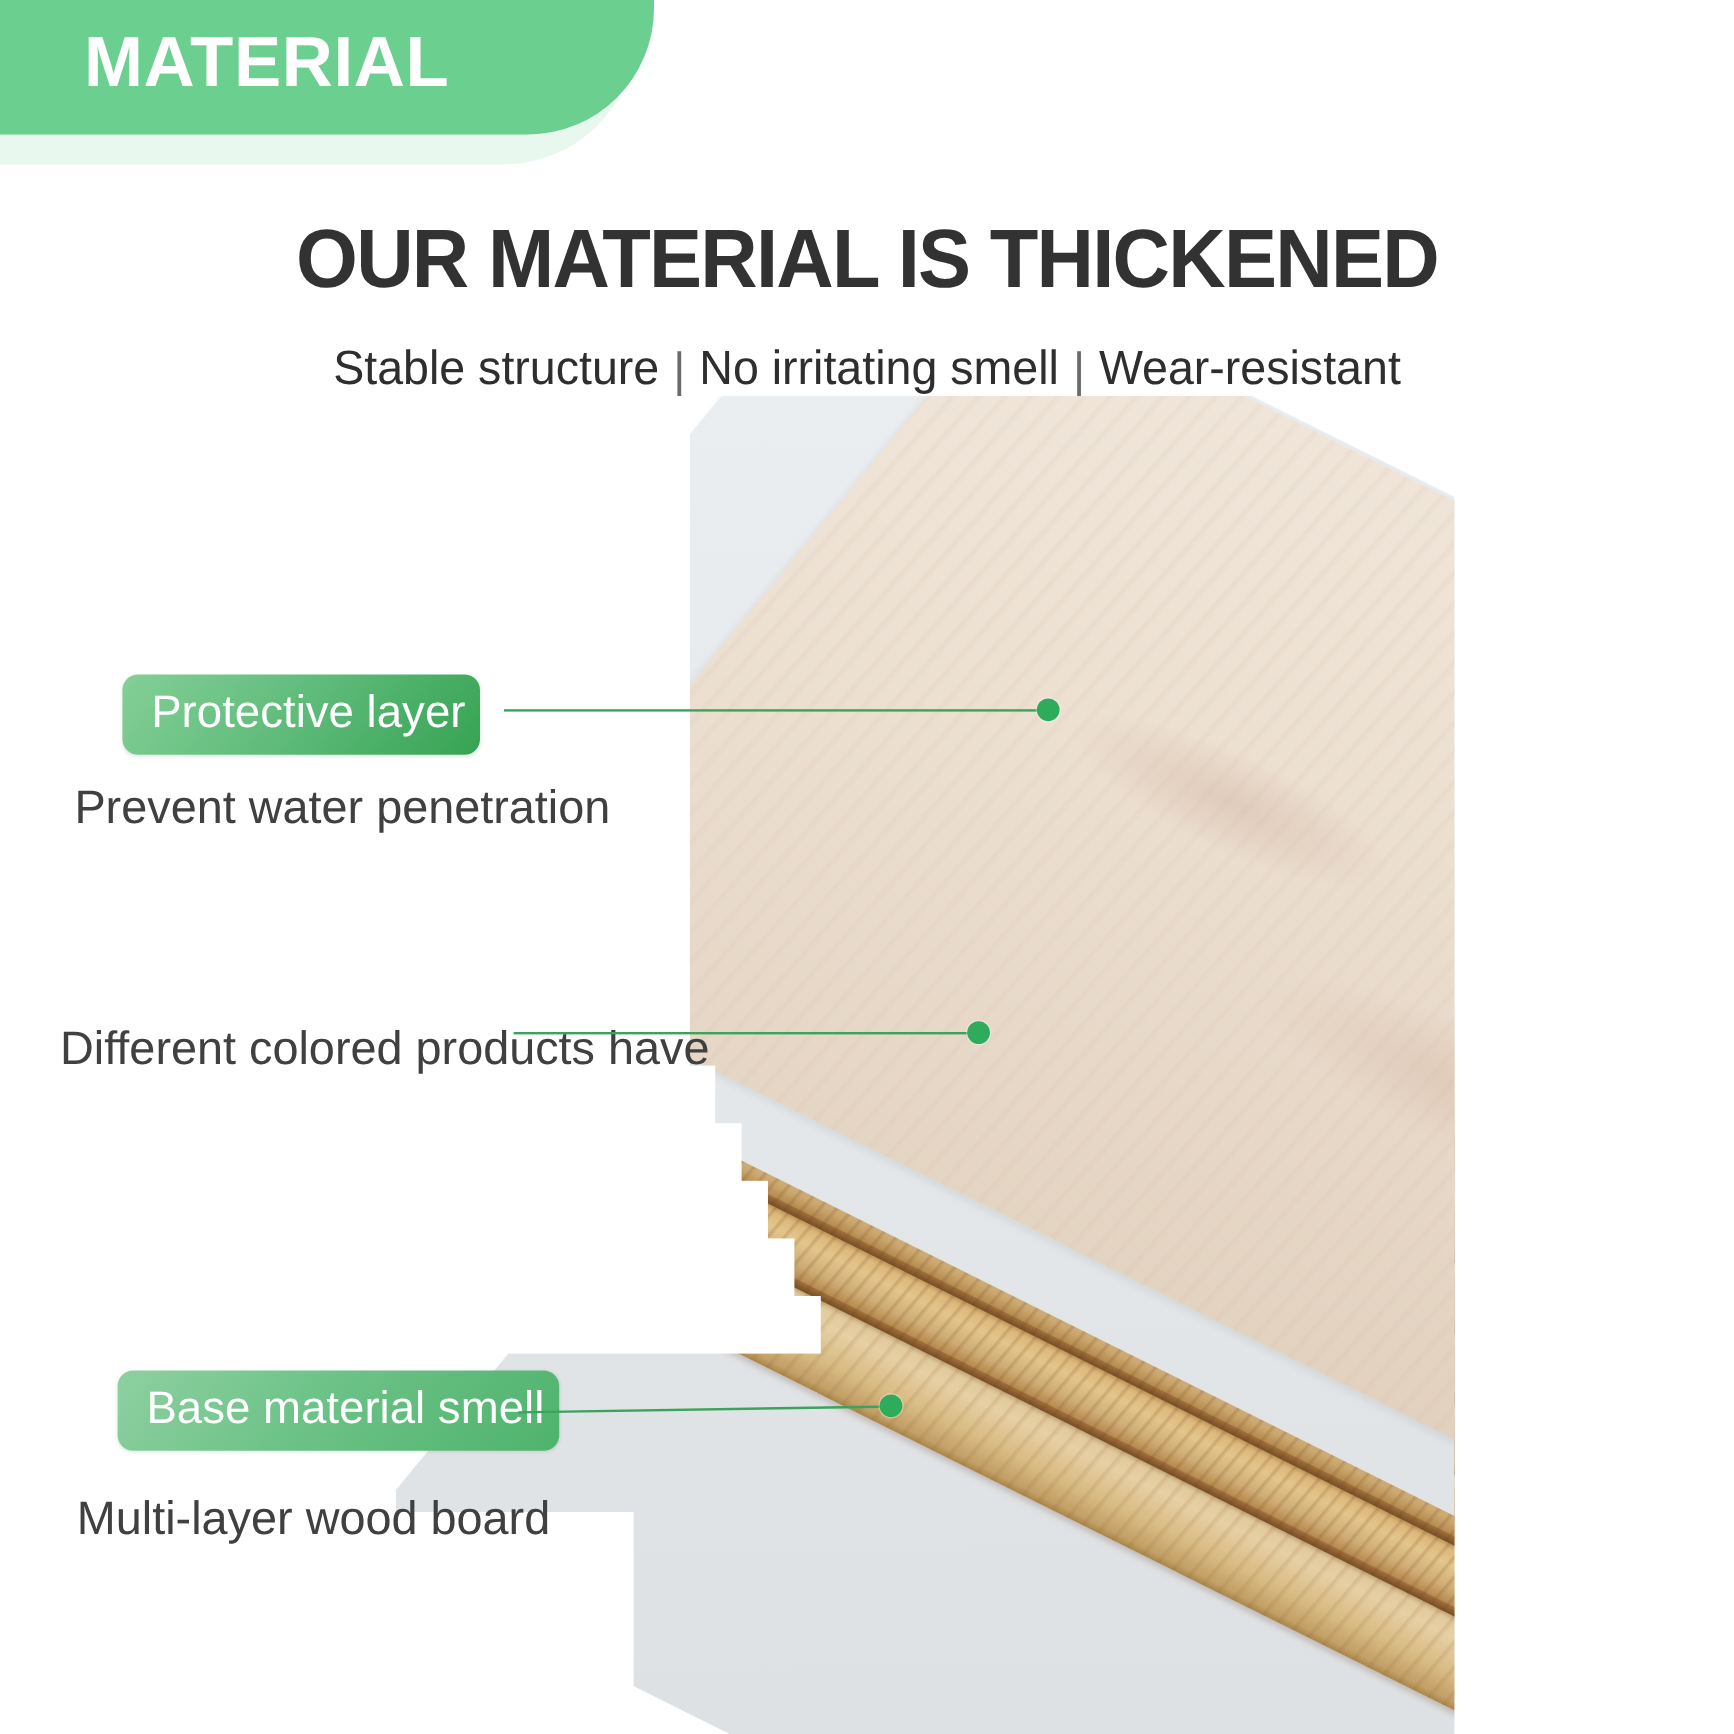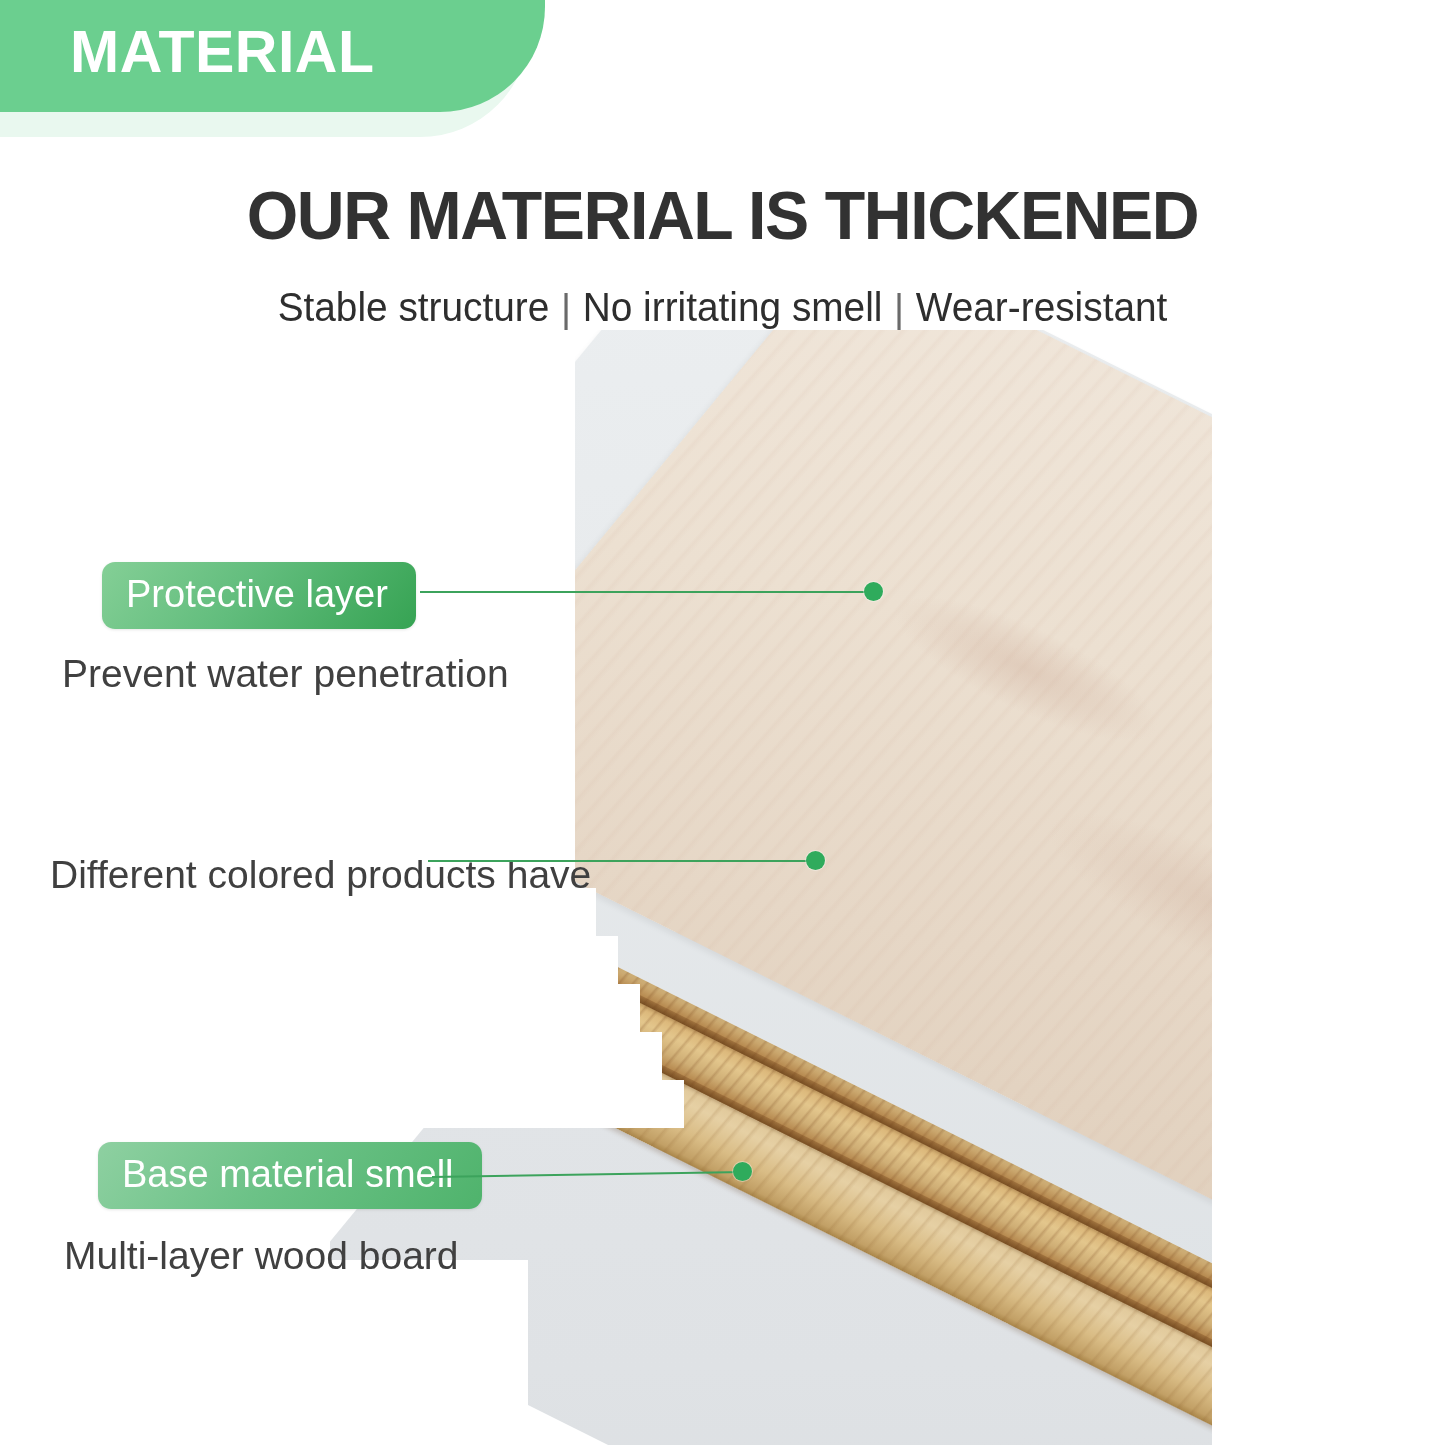--- a/index.html
+++ b/index.html
@@ -232,21 +232,21 @@
     background: #ffffff;
   }
 
   
   .callout { position: absolute; }
 
   .pill {
     display: inline-block;
     color: #ffffff;
     font-size: 38px;
-    padding: 11px 28px 13px 24px;
+    padding: 11px 12px 13px 24px;
     border-radius: 13px;
     white-space: nowrap;
     font-family: "Liberation Sans", sans-serif;
     box-shadow: 0 1px 3px rgba(0,0,0,0.10);
   }
   .pill-1 { background: linear-gradient(128deg, #84cf96 0%, #62bd7d 45%, #36a353 100%); }
   .pill-2 { background: linear-gradient(128deg, #6ccb8c 0%, #4bbb70 45%, #35ad5d 100%); }
   .pill-3 { background: linear-gradient(128deg, #8ed0a1 0%, #6cc287 45%, #4fb36c 100%); }
 
   .caption {
@@ -325,18 +325,18 @@
   <div class="dot" style="left:864px; top:582px;"></div>
 
   <div class="callout" style="left:100px; top:832px;">
     <div class="caption caption-center" style="margin-top:20px; margin-left:-50px; width:540px;text-align:right;">Different colored products have</div>
   </div>
   <div class="leader" style="left:428px; top:860px; width:390px;"></div>
   <div class="dot" style="left:806px; top:851px;"></div>
 
   <div class="callout" style="left:98px; top:1142px;">
     <div class="pill pill-3">Base material smell</div>
-    <div class="caption" style="margin-top:24px; margin-left:-34px;">Multi-layer wood board</div>
+    <div class="caption" style="margin-top:34px; margin-left:-34px;">Multi-layer wood board</div>
   </div>
   <div class="leader" style="left:432px; top:1176px; width:313px; transform: rotate(-0.9deg); transform-origin: left center;"></div>
   <div class="dot" style="left:733px; top:1162px;"></div>
 
 </div>
 
 </body></html>

